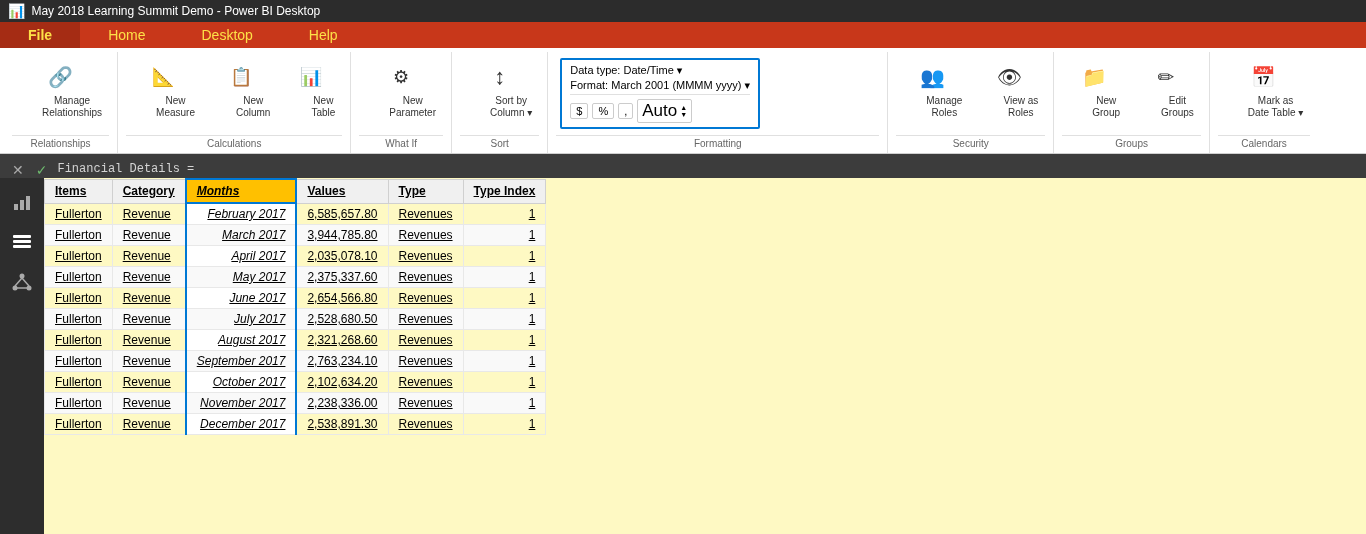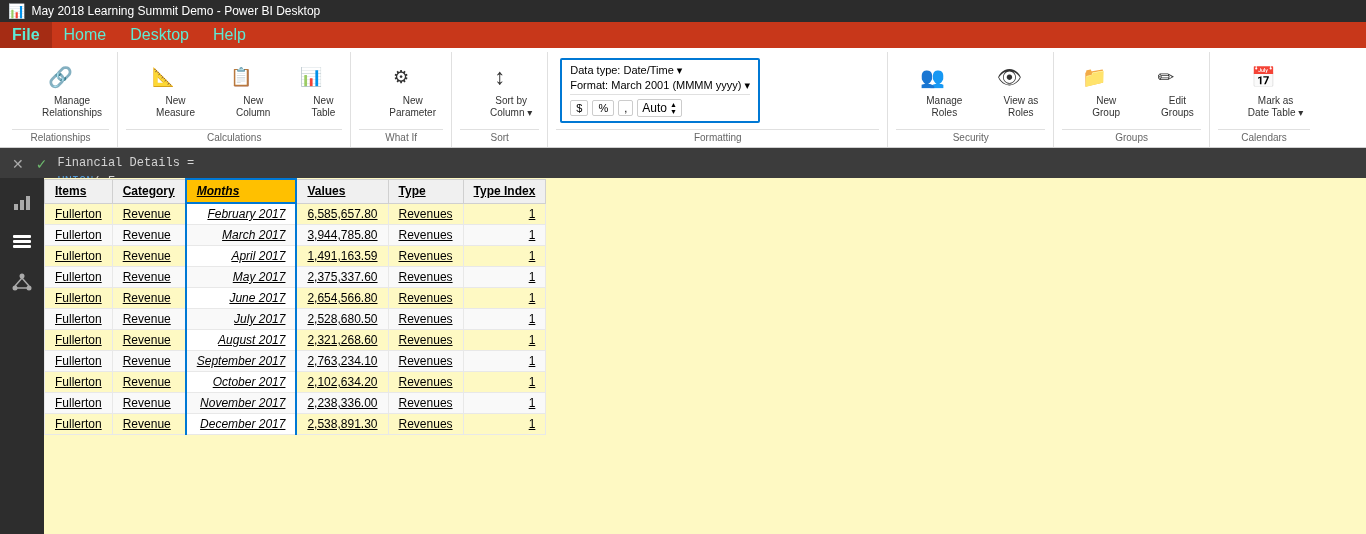--- a/index.html
+++ b/index.html
@@ -18,25 +18,25 @@
     .title-bar-icon { margin-right: 6px; font-size: 14px; }
 
     
     .menu-bar {
       background: #c8371a;
       display: flex;
       align-items: stretch;
       height: 26px;
     }
     .menu-item {
-      color: #5eead4;
-      padding: 0 12px;
-      display: flex;
-      align-items: center;
-      font-size: 16px;
+      color: #fde047;
+      padding: 0 28px;
+      display: flex;
+      align-items: center;
+      font-size: 14px;
       cursor: pointer;
     }
     .menu-item.file {
       background: #a52c14;
       font-weight: bold;
     }
 
     
     .ribbon {
       background: #f8f8f8;
@@ -328,21 +328,21 @@
             <span style="cursor:pointer;">Data type: Date/Time ▾</span>
           </div>
           <div class="datatype-row">
             <span style="cursor:pointer;">Format: March 2001 (MMMM yyyy) ▾</span>
           </div>
           <div class="format-bar">
             <button class="format-btn">$</button>
             <button class="format-btn">%</button>
             <button class="format-btn">,</button>
             <div style="display:flex; align-items:center; border: 1px solid #ccc; border-radius:2px; padding:1px 4px; gap:3px;">
-              <span style="font-size:12px;">Auto</span>
+              <span style="font-size:17px;">Auto</span>
               <div style="display:flex; flex-direction:column;">
                 <span style="font-size:7px; cursor:pointer; line-height:1;">▲</span>
                 <span style="font-size:7px; cursor:pointer; line-height:1;">▼</span>
               </div>
             </div>
           </div>
         </div>
       </div>
       <div class="ribbon-group-label">Formatting</div>
     </div>
@@ -454,21 +454,21 @@
     <td>Revenue</td>
     <td class="months-col">March 2017</td>
     <td style="text-align:right;">3,944,785.80</td>
     <td>Revenues</td>
     <td style="text-align:right;">1</td>
   </tr>
           <tr>
     <td>Fullerton</td>
     <td>Revenue</td>
     <td class="months-col">April 2017</td>
-    <td style="text-align:right;">1,491,163.59</td>
+    <td style="text-align:right;">2,035,078.10</td>
     <td>Revenues</td>
     <td style="text-align:right;">1</td>
   </tr>
           <tr>
     <td>Fullerton</td>
     <td>Revenue</td>
     <td class="months-col">May 2017</td>
     <td style="text-align:right;">2,375,337.60</td>
     <td>Revenues</td>
     <td style="text-align:right;">1</td>

